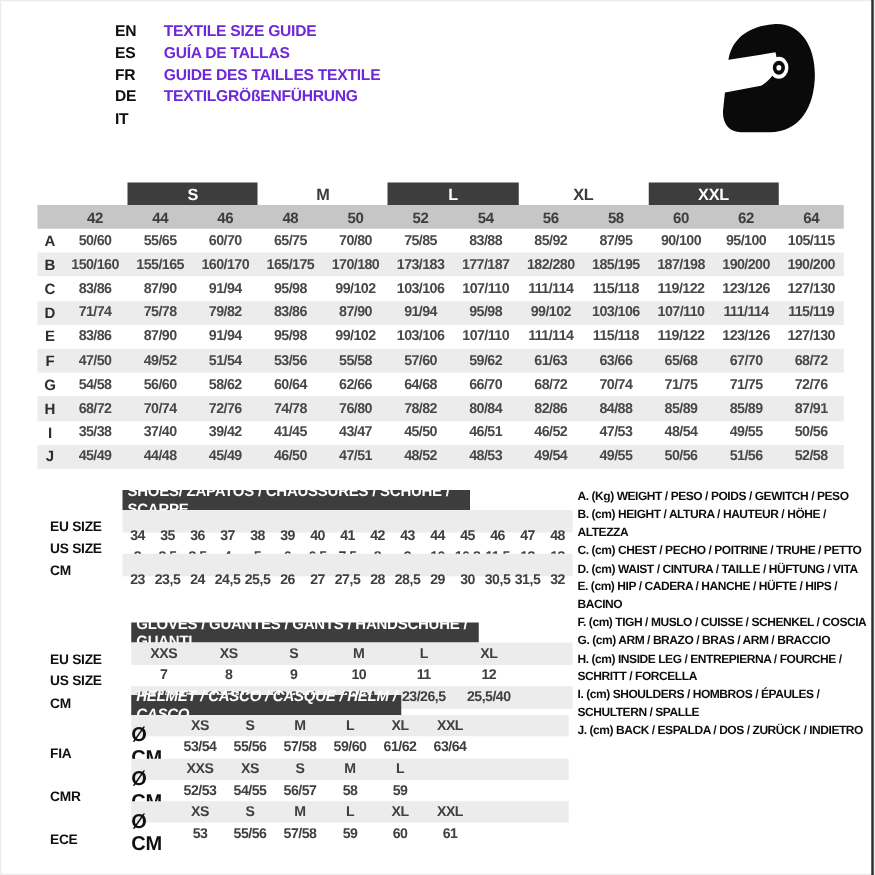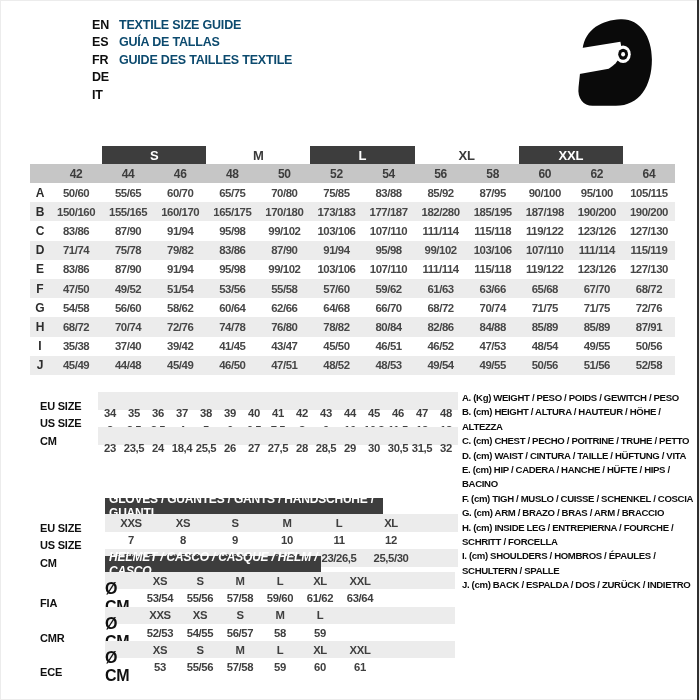--- a/index.html
+++ b/index.html
@@ -4,21 +4,21 @@
 <style>
   html,body{margin:0;padding:0;background:#fff;}
   .sheet{position:relative;width:700px;height:700px;background:#ffffff;overflow:hidden;
          font-family:"Liberation Sans",sans-serif;box-shadow:inset 0 0 0 1px #ececec;}
   .right-line{position:absolute;right:1px;top:0;width:2px;height:100%;background:#2f2f2f;}
 
   
   .langs{position:absolute;left:44px;top:16px;}
   .lang-row{display:flex;height:17.5px;align-items:center;padding-left:48px;}
   .lang-code{width:27px;font-weight:bold;font-size:12.5px;color:#0e0e0e;letter-spacing:-0.2px;}
-  .lang-title{font-weight:bold;font-size:12.5px;color:#0c4a6e;letter-spacing:-0.2px;}
+  .lang-title{font-weight:bold;font-size:12.5px;color:#6d28d9;letter-spacing:-0.2px;margin-left:12px;}
 
   .helmet-icon{position:absolute;left:570px;top:12px;width:90px;height:103px;}
 
   
   #main-table{position:absolute;left:30px;top:146px;width:645px;}
   .mt-row{display:grid;grid-template-columns:20px repeat(12,1fr);}
   .mt-groups{height:18px;}
   .mt-gcell{display:flex;align-items:center;justify-content:center;
             font-weight:bold;font-size:13px;color:#3a3a3a;letter-spacing:-0.2px;}
   .mt-gcell.dark{background:#3d3d3d;color:#ffffff;}
@@ -80,20 +80,21 @@
     <div class="lang-row">
       <span class="lang-code">ES</span>
       <span class="lang-title">GUÍA DE TALLAS</span>
     </div>
     <div class="lang-row">
       <span class="lang-code">FR</span>
       <span class="lang-title">GUIDE DES TAILLES TEXTILE</span>
     </div>
     <div class="lang-row">
       <span class="lang-code">DE</span>
+      <span class="lang-title">TEXTILGRÖßENFÜHRUNG</span>
     </div>
     <div class="lang-row">
       <span class="lang-code">IT</span>
     </div>
   </div>
 
   <svg class="helmet-icon" viewBox="0 0 100 100" preserveAspectRatio="none" aria-hidden="true">
     <path d="M56,7 C77,6 91,23 91,46 C91,72 77,91 51,91 L25,91 C15,91 8,84 9.5,73 L14,36 C17,16 36,8 56,7 Z" fill="#0a0a0a"></path>
     <path d="M13,35 L56,29 C59,39 55.5,49 43,55 L9,60.5 Z" fill="#ffffff"></path>
     <circle cx="59" cy="41" r="8.5" fill="#ffffff"></circle>
@@ -271,20 +272,21 @@
         <div class="mt-cell">48/53</div>
         <div class="mt-cell">49/54</div>
         <div class="mt-cell">49/55</div>
         <div class="mt-cell">50/56</div>
         <div class="mt-cell">51/56</div>
         <div class="mt-cell">52/58</div>
       </div>
     </div>
 
   <div class="sec" id="shoes-sec">
+    <div class="sec-bar">SHOES/ ZAPATOS / CHAUSSURES / SCHUHE / SCARPE</div>
     <div id="shoes-rows">
         <div class="srow">
           <div class="rlabel">EU SIZE</div>
           <div class="cells gray">
             <div class="cell">34</div>
             <div class="cell">35</div>
             <div class="cell">36</div>
             <div class="cell">37</div>
             <div class="cell">38</div>
             <div class="cell">39</div>
@@ -318,21 +320,21 @@
             <div class="cell">12</div>
             <div class="cell">13</div>
           </div>
         </div>
         <div class="srow">
           <div class="rlabel">CM</div>
           <div class="cells gray">
             <div class="cell">23</div>
             <div class="cell">23,5</div>
             <div class="cell">24</div>
-            <div class="cell">18,4</div>
+            <div class="cell">24,5</div>
             <div class="cell">25,5</div>
             <div class="cell">26</div>
             <div class="cell">27</div>
             <div class="cell">27,5</div>
             <div class="cell">28</div>
             <div class="cell">28,5</div>
             <div class="cell">29</div>
             <div class="cell">30</div>
             <div class="cell">30,5</div>
             <div class="cell">31,5</div>
@@ -368,21 +370,21 @@
           </div>
         </div>
         <div class="srow">
           <div class="rlabel">CM</div>
           <div class="cells gray">
             <div class="cell">12,5/16,5</div>
             <div class="cell">16,5/19</div>
             <div class="cell">18/21,5</div>
             <div class="cell">20/24</div>
             <div class="cell">23/26,5</div>
-            <div class="cell">25,5/30</div>
+            <div class="cell">25,5/40</div>
           </div>
         </div>
       </div>
   </div>
 
   <div class="sec" id="helmet-sec">
     <div class="sec-bar">HELMET / CASCO / CASQUE / HELM / CASCO</div>
     <div id="helmet-rows">
         <div class="srow">
           <div class="rlabel"></div>

